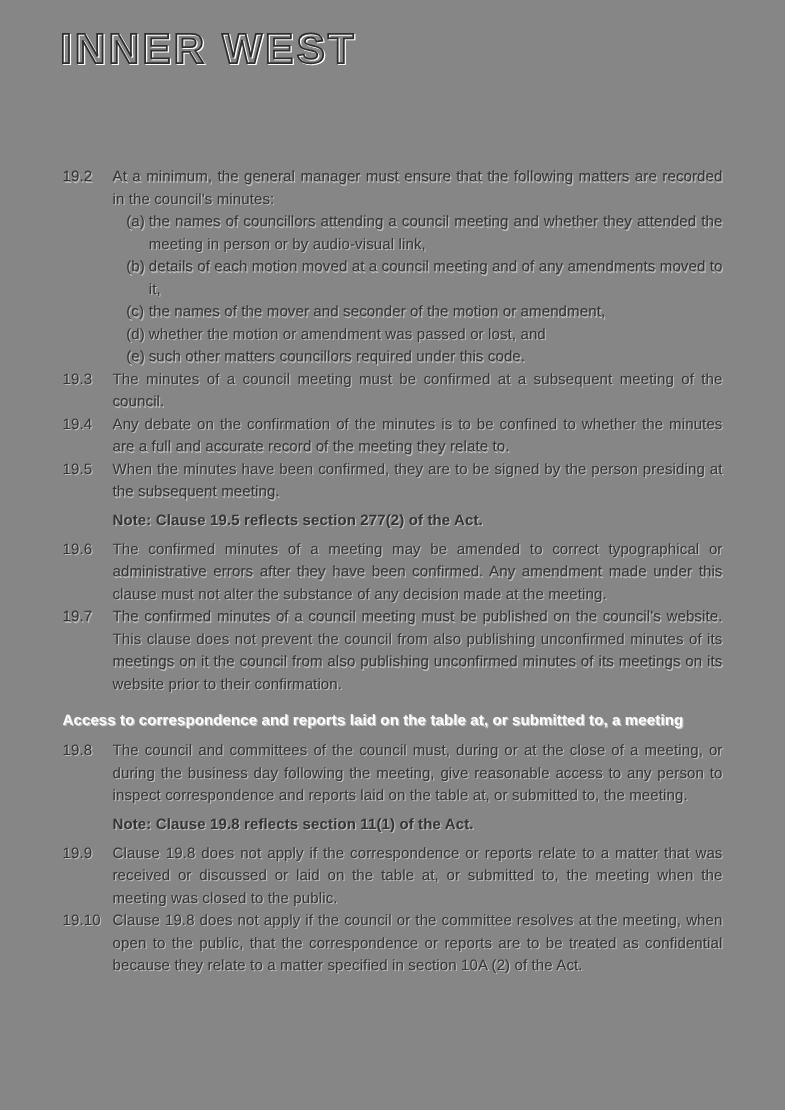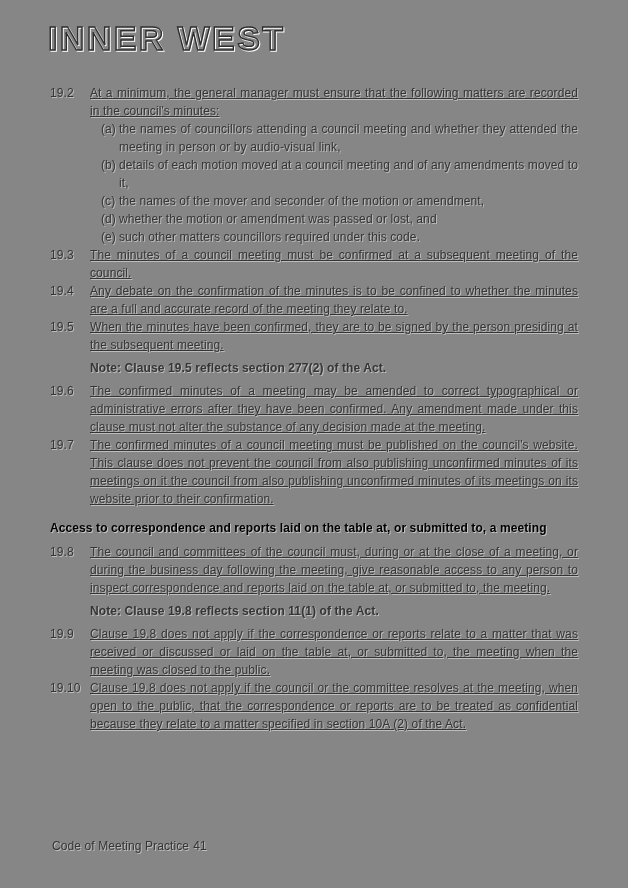--- a/index.html
+++ b/index.html
@@ -3,47 +3,47 @@
 <meta charset="utf-8">
 <style>
   html,body{margin:0;padding:0;}
   body{
     width:628px;height:888px;position:relative;overflow:hidden;
     background:#868686;
     font-family:"Liberation Sans","DejaVu Sans",sans-serif;
     color:#353535;
     -webkit-font-smoothing:antialiased;
   }
-  .emboss{ text-shadow:1px 1px 0 rgba(255,255,255,0.45); }
+  .emboss{ text-shadow:1px 1px 0 rgba(255,255,255,0.45);margin-top:48px; }
 
   
   .logo-wrap{position:absolute;left:48px;top:16px;width:260px;height:46px;}
   .logo-hi{
     font-family:"Liberation Sans",sans-serif;font-weight:bold;
     fill:none;stroke:#ffffff;stroke-width:1.4px;letter-spacing:3px;
   }
   .logo-main{
     font-family:"Liberation Sans",sans-serif;font-weight:bold;
     fill:none;stroke:#2e2e2e;stroke-width:1.4px;letter-spacing:3px;
   }
 
   
   .doc{
     position:absolute;left:50px;top:84px;width:528px;
     font-size:12px;line-height:18px;letter-spacing:0.1px;
   }
   .row{display:flex;align-items:flex-start;}
   .num{flex:0 0 40px;}
-  .txt{flex:1;text-align:justify;text-decoration:underline;}
+  .txt{flex:1;text-align:justify;}
   .sub{display:flex;align-items:flex-start;margin-left:51px;}
   .sublabel{flex:0 0 18px;}
   .subtxt{flex:1;text-align:justify;}
   .note{font-weight:bold;margin:5px 0 5px 40px;}
   .section-heading{
-    font-weight:bold;color:#000000;margin:11px 0 6px 0;
+    font-weight:bold;color:#ffffff;margin:11px 0 6px 0;
     text-shadow:1px 1px 0 rgba(255,255,255,0.5);
   }
 
   
   .footer{
     position:absolute;left:52px;top:839px;font-size:12px;letter-spacing:0.1px;
   }
   .footer span{margin-right:4px;}
 </style>
 </head>

